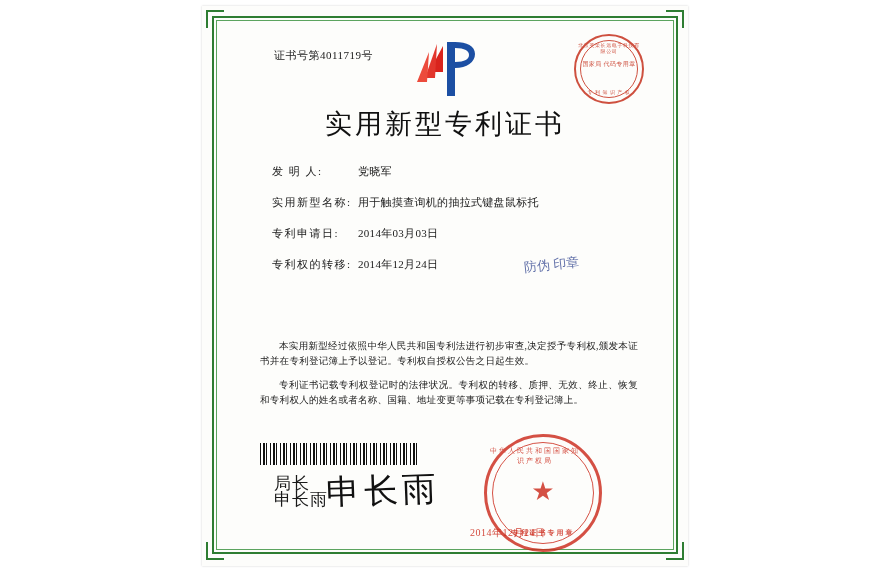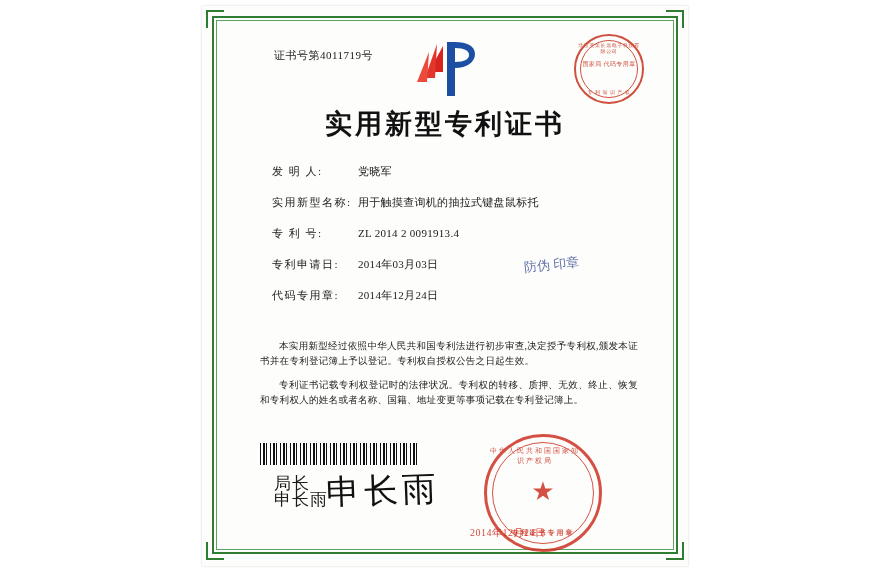--- a/index.html
+++ b/index.html
@@ -121,21 +121,21 @@
   }
   .emblem svg { display: block; margin: 0 auto; }
 
   
   .main-title {
     position: absolute;
     left: 0; right: 0;
     top: 100px;
     text-align: center;
     font-size: 27px;
-    font-weight: bold;
+    font-weight: normal;
     letter-spacing: 3px;
     color: #111;
     font-family: "Liberation Serif", serif;
   }
 
   
   .fields {
     position: absolute;
     left: 70px;
     top: 158px;
@@ -330,27 +330,24 @@
     <div class="main-title">实用新型专利证书</div>
 
     <div class="fields">
       <div class="field-row">
         <span class="field-label">发 明 人:</span><span class="field-value">党晓军</span>
       </div>
       <div class="field-row">
         <span class="field-label">实用新型名称:</span><span class="field-value">用于触摸查询机的抽拉式键盘鼠标托</span>
       </div>
       <div class="field-row">
-        <span class="field-label">专 利 号:</span><span class="field-value">ZL 2014 2 0091913.4</span>
-      </div>
-      <div class="field-row">
         <span class="field-label">专利申请日:</span><span class="field-value">2014年03月03日</span>
       </div>
       <div class="field-row">
-        <span class="field-label">代码专用章:</span><span class="field-value">2014年12月24日</span>
+        <span class="field-label">专利权的转移:</span><span class="field-value">2014年12月24日</span>
       </div>
     </div>
 
     <div class="hand-note">防伪 印章</div>
 
     <div class="body-text">
       <p>本实用新型经过依照中华人民共和国专利法进行初步审查,决定授予专利权,颁发本证书并在专利登记簿上予以登记。专利权自授权公告之日起生效。</p>
       <p>专利证书记载专利权登记时的法律状况。专利权的转移、质押、无效、终止、恢复和专利权人的姓名或者名称、国籍、地址变更等事项记载在专利登记簿上。</p>
     </div>
 

